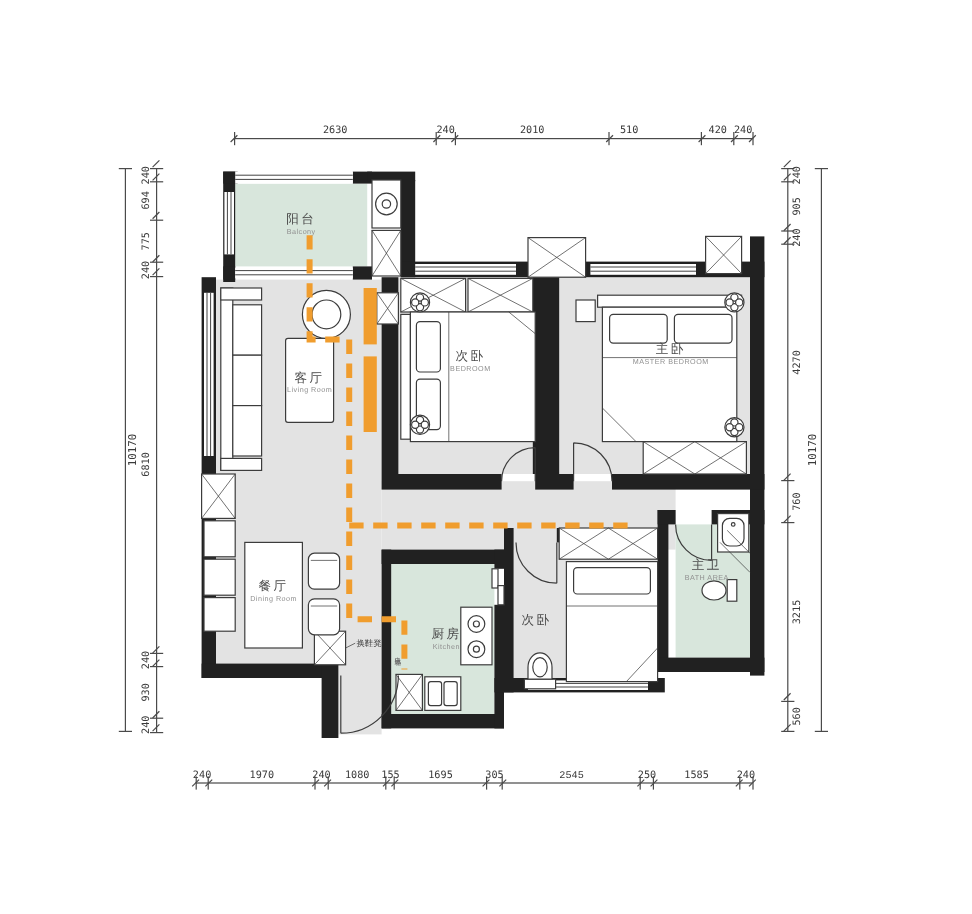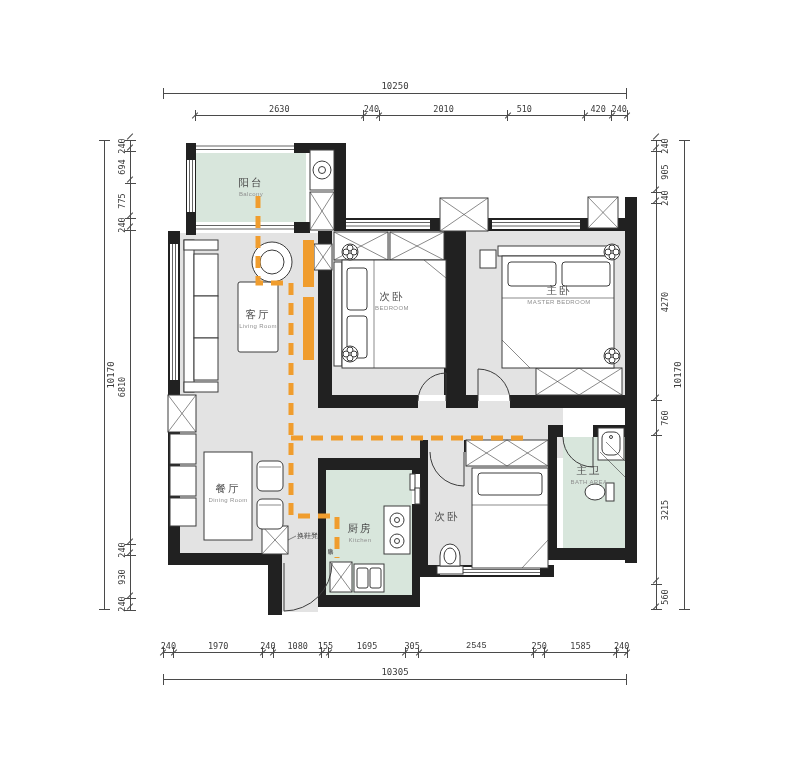--- a/index.html
+++ b/index.html
@@ -302,21 +302,21 @@
     <div class="en">BEDROOM</div>
   </div>
   <div class="room-label" style="left:559px;top:284px">
     <div class="zh">主卧</div>
     <div class="en">MASTER BEDROOM</div>
   </div>
   <div class="room-label" style="left:228px;top:482px">
     <div class="zh">餐厅</div>
     <div class="en">Dining Room</div>
   </div>
-  <div class="room-label" style="left:360px;top:522px">
+  <div class="room-label" style="left:372px;top:522px">
     <div class="zh">厨房</div>
     <div class="en">Kitchen</div>
   </div>
   <div class="room-label" style="left:447px;top:510px">
     <div class="zh">次卧</div>
   </div>
   <div class="room-label" style="left:589px;top:464px">
     <div class="zh">主卫</div>
     <div class="en">BATH AREA</div>
   </div>
@@ -426,26 +426,20 @@
       </div>
       <div class="seg" style="flex: 3215 1 0px;">
         <span>3215</span>
       </div>
       <div class="seg" style="flex: 560 1 0px;">
         <span>560</span>
       </div>
       <div class="seg end"></div>
     </div>
 
-  <div class="dimtotal h" style="left:163px;top:80px;width:464px">
-    <span>10250</span>
-  </div>
-  <div class="dimtotal h" style="left:163px;top:666px;width:464px">
-    <span>10305</span>
-  </div>
   <div class="dimtotal v line-right" style="left:92px;top:140px;height:470px">
     <span style="left:19px">10170</span>
   </div>
   <div class="dimtotal v line-left" style="left:684px;top:140px;height:470px">
     <span style="left:-7px">10170</span>
   </div>
 
 </div>
 
 </body></html>

